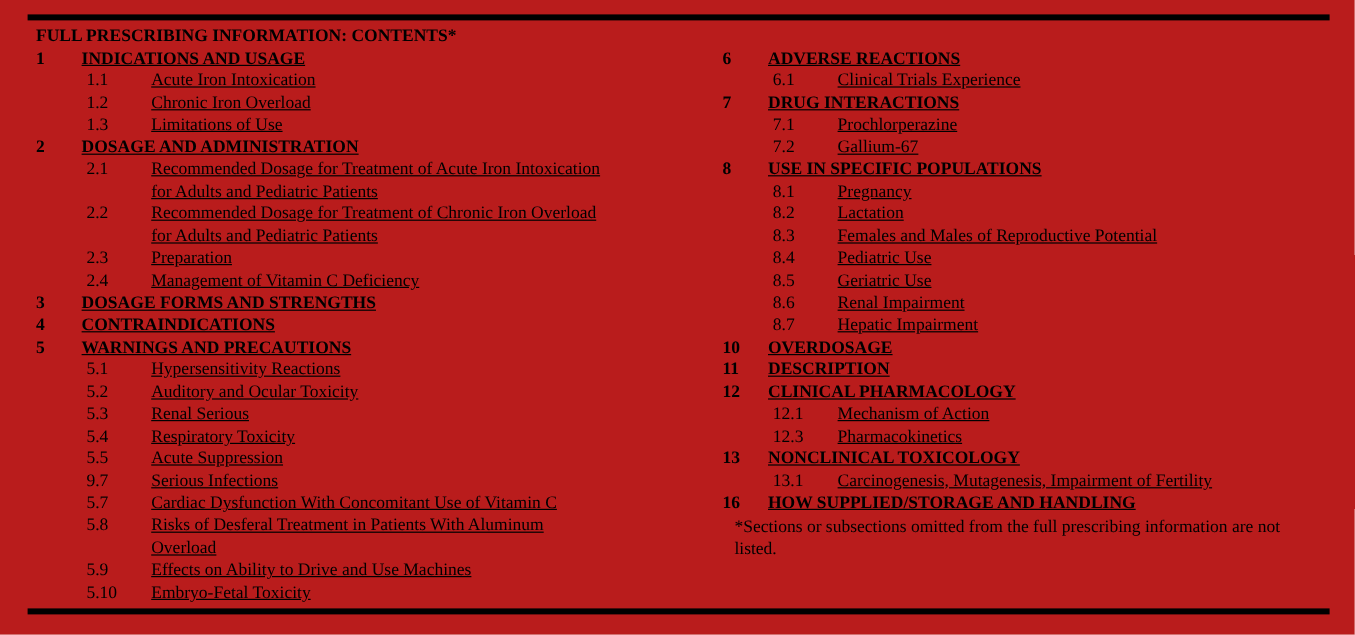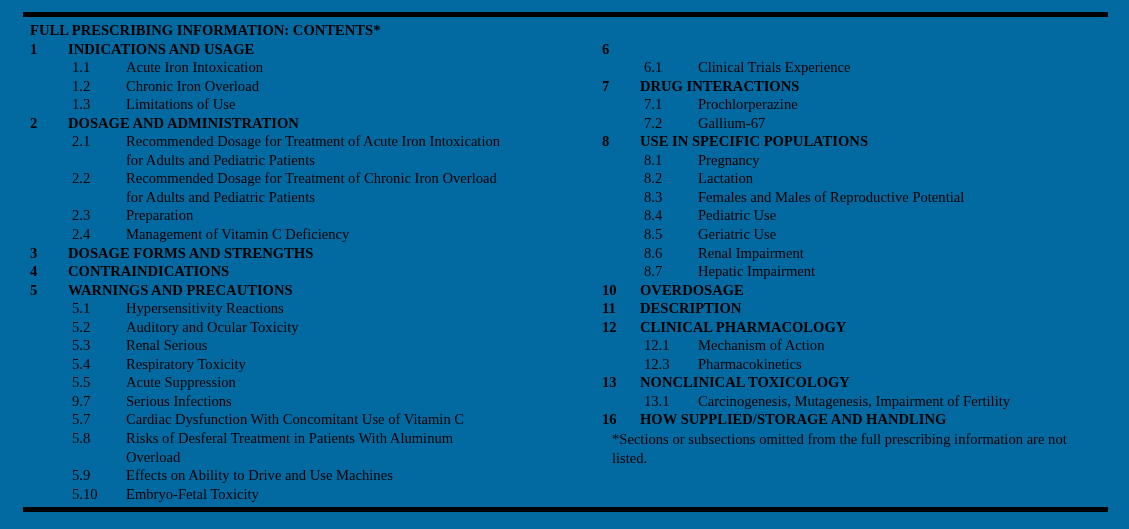--- a/index.html
+++ b/index.html
@@ -4,21 +4,21 @@
 <style>
   html, body {
     margin: 0;
     padding: 0;
     background: #ffffff;
   }
   .page {
     position: relative;
     width: 1129px;
     height: 529px;
-    background: #0369a1;
+    background: #b91c1c;
     font-family: "Liberation Serif", "DejaVu Serif", serif;
     color: #000000;
     font-size: 14.6px;
     line-height: 18.55px;
     overflow: hidden;
     box-sizing: border-box;
   }
   .rule {
     position: absolute;
     left: 23px;
@@ -56,20 +56,21 @@
   }
   .row .num {
     flex: none;
     width: 38px;
   }
   .row.section { font-weight: bold; }
   .row.sub { padding-left: 42px; }
   .row.sub .num { width: 54px; }
   .row .label {
     white-space: pre-line;
+    text-decoration: underline;
   }
   .footnote {
     white-space: pre-line;
     margin-top: 1px;
     margin-left: 10px;
   }
 </style>
 </head>
 <body>
 
@@ -170,20 +171,21 @@
           </div>
           <div class="row sub">
             <span class="num">5.10</span>
             <span class="label">Embryo-Fetal Toxicity</span>
           </div>
         </div>
       <div class="col-right">
 
       <div class="row section">
             <span class="num">6</span>
+            <span class="label">ADVERSE REACTIONS</span>
           </div>
           <div class="row sub">
             <span class="num">6.1</span>
             <span class="label">Clinical Trials Experience</span>
           </div>
           <div class="row section">
             <span class="num">7</span>
             <span class="label">DRUG INTERACTIONS</span>
           </div>
           <div class="row sub">

